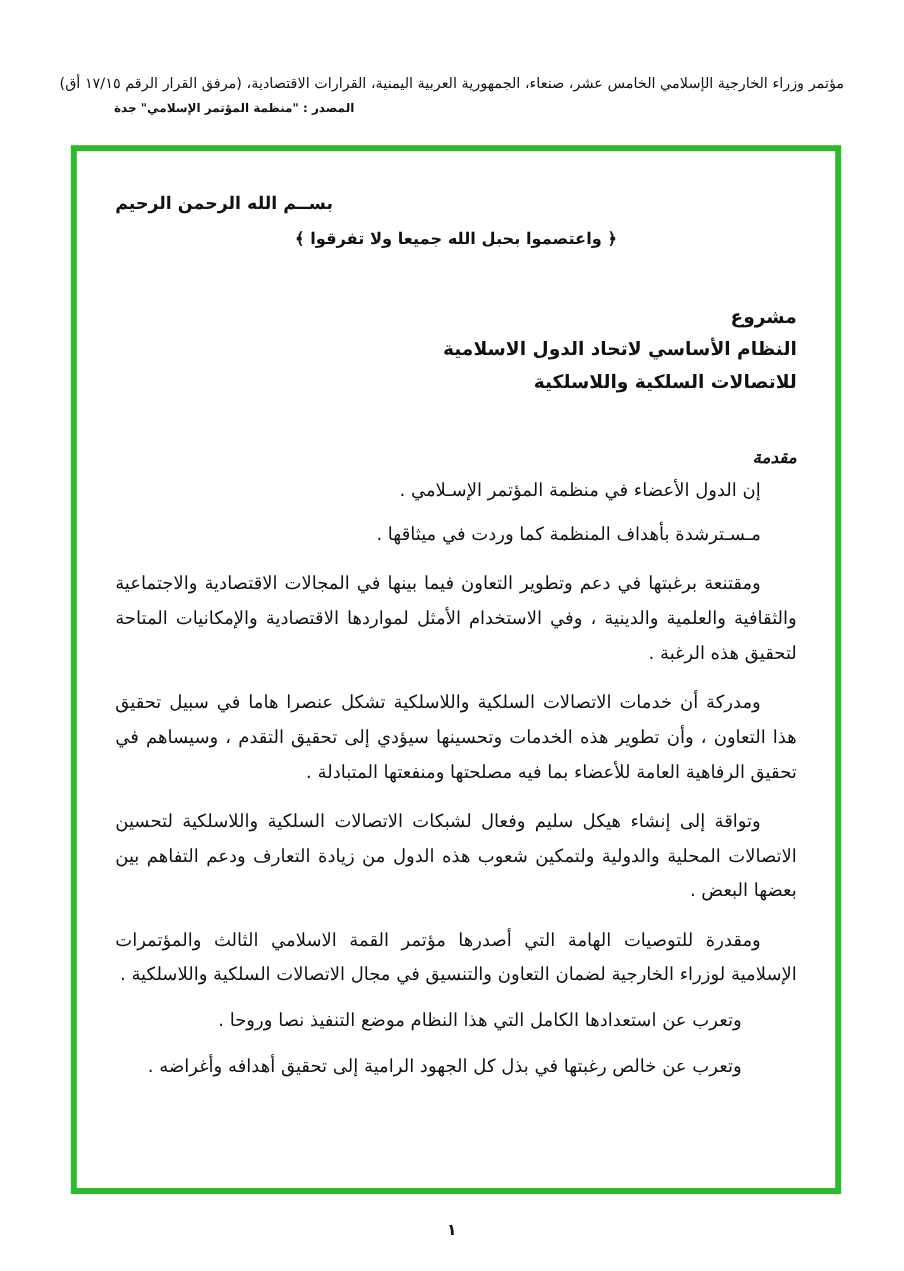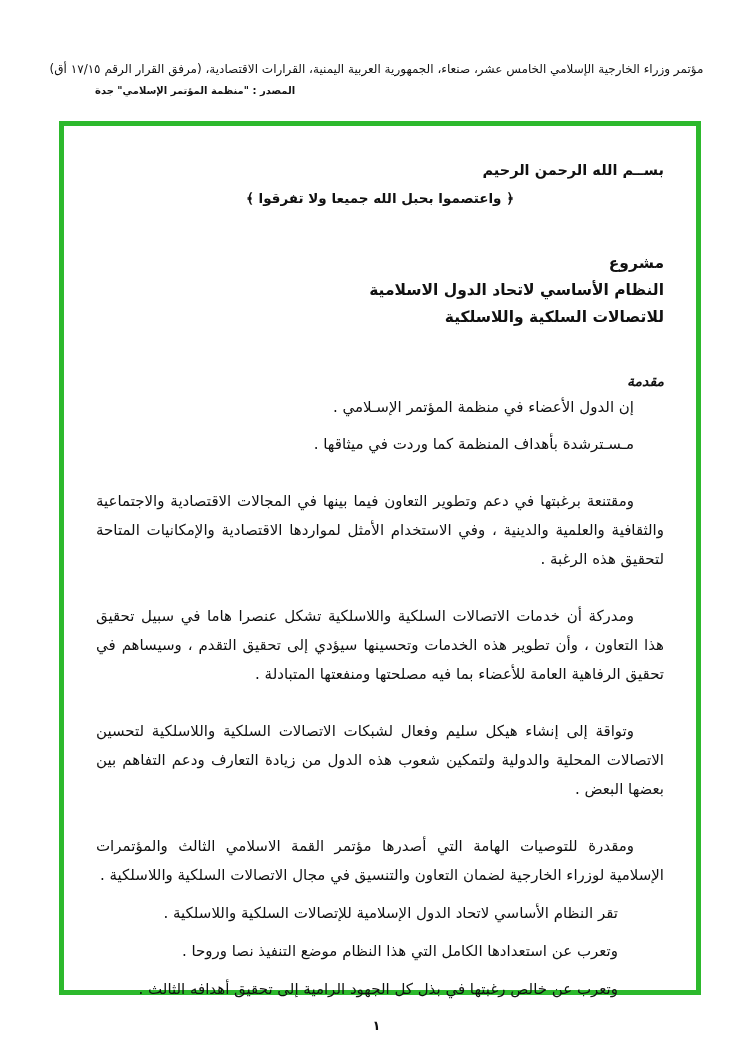--- a/index.html
+++ b/index.html
@@ -44,21 +44,21 @@
     left: 59px;
     top: 121px;
     width: 642px;
     height: 874px;
     border: 5px solid #2db92d;
     background: #ffffff;
     padding: 36px 32px 0 32px;
     direction: rtl;
   }
   .basmala {
-    text-align: right;
+    text-align: left;
     font-size: 14.5px;
     font-weight: bold;
   }
   .verse {
     margin-top: 12px;
     text-align: center;
     font-size: 13.5px;
     font-weight: bold;
   }
   .title-block {
@@ -78,21 +78,21 @@
   .para {
     font-size: 15px;
     line-height: 29px;
     text-align: justify;
     text-indent: 30px;
     margin-top: 10px;
     direction: rtl;
   }
   .para.first { margin-top: 4px; }
   .para.solo { margin-top: 8px; }
-  .para.block { margin-top: 28px; }
+  .para.block { margin-top: 12px; }
   .para.clause {
     text-indent: 46px;
     text-align: right;
     margin-top: 9px;
   }
   
   .footer {
     position: absolute;
     bottom: 26px;
     left: 0;
@@ -131,23 +131,22 @@
     <p class="para solo">مـسـترشدة بأهداف المنظمة كما وردت في ميثاقها .</p>
 
     <p class="para block">ومقتنعة برغبتها في دعم وتطوير التعاون فيما بينها في المجالات الاقتصادية والاجتماعية والثقافية والعلمية والدينية ، وفي الاستخدام الأمثل لمواردها الاقتصادية والإمكانيات المتاحة لتحقيق هذه الرغبة .</p>
 
     <p class="para block">ومدركة أن خدمات الاتصالات السلكية واللاسلكية تشكل عنصرا هاما في سبيل تحقيق هذا التعاون ، وأن تطوير هذه الخدمات وتحسينها سيؤدي إلى تحقيق التقدم ، وسيساهم في تحقيق الرفاهية العامة للأعضاء بما فيه مصلحتها ومنفعتها المتبادلة .</p>
 
     <p class="para block">وتواقة إلى إنشاء هيكل سليم وفعال لشبكات الاتصالات السلكية واللاسلكية لتحسين الاتصالات المحلية والدولية ولتمكين شعوب هذه الدول من زيادة التعارف ودعم التفاهم بين بعضها البعض .</p>
 
     <p class="para block">ومقدرة للتوصيات الهامة التي أصدرها مؤتمر القمة الاسلامي الثالث والمؤتمرات الإسلامية لوزراء الخارجية لضمان التعاون والتنسيق في مجال الاتصالات السلكية واللاسلكية .</p>
 
-    <p class="para clause">تقر النظام الأساسي لاتحاد الدول الإسلامية للإتصالات السلكية واللاسلكية .</p>
 
     <p class="para clause">وتعرب عن استعدادها الكامل التي هذا النظام موضع التنفيذ نصا وروحا .</p>
 
-    <p class="para clause">وتعرب عن خالص رغبتها في بذل كل الجهود الرامية إلى تحقيق أهدافه الثالث .</p>
+    <p class="para clause">وتعرب عن خالص رغبتها في بذل كل الجهود الرامية إلى تحقيق أهدافه وأغراضه .</p>
 
   </div>
 
   <div class="footer">١</div>
 
 </div>
 
 </body></html>

